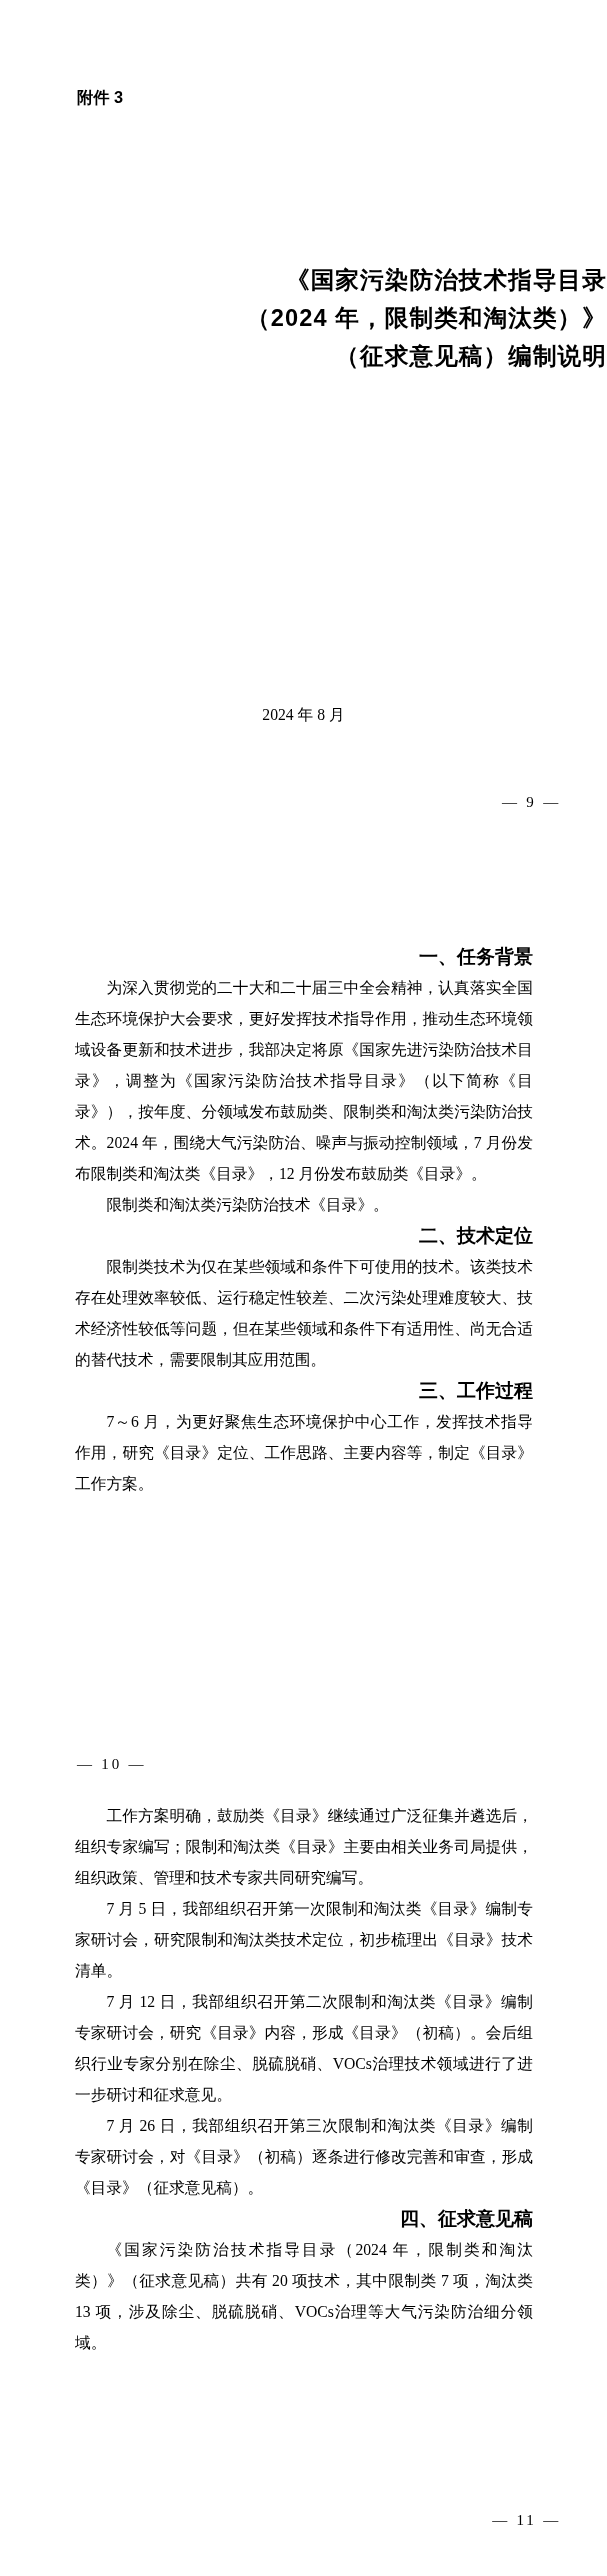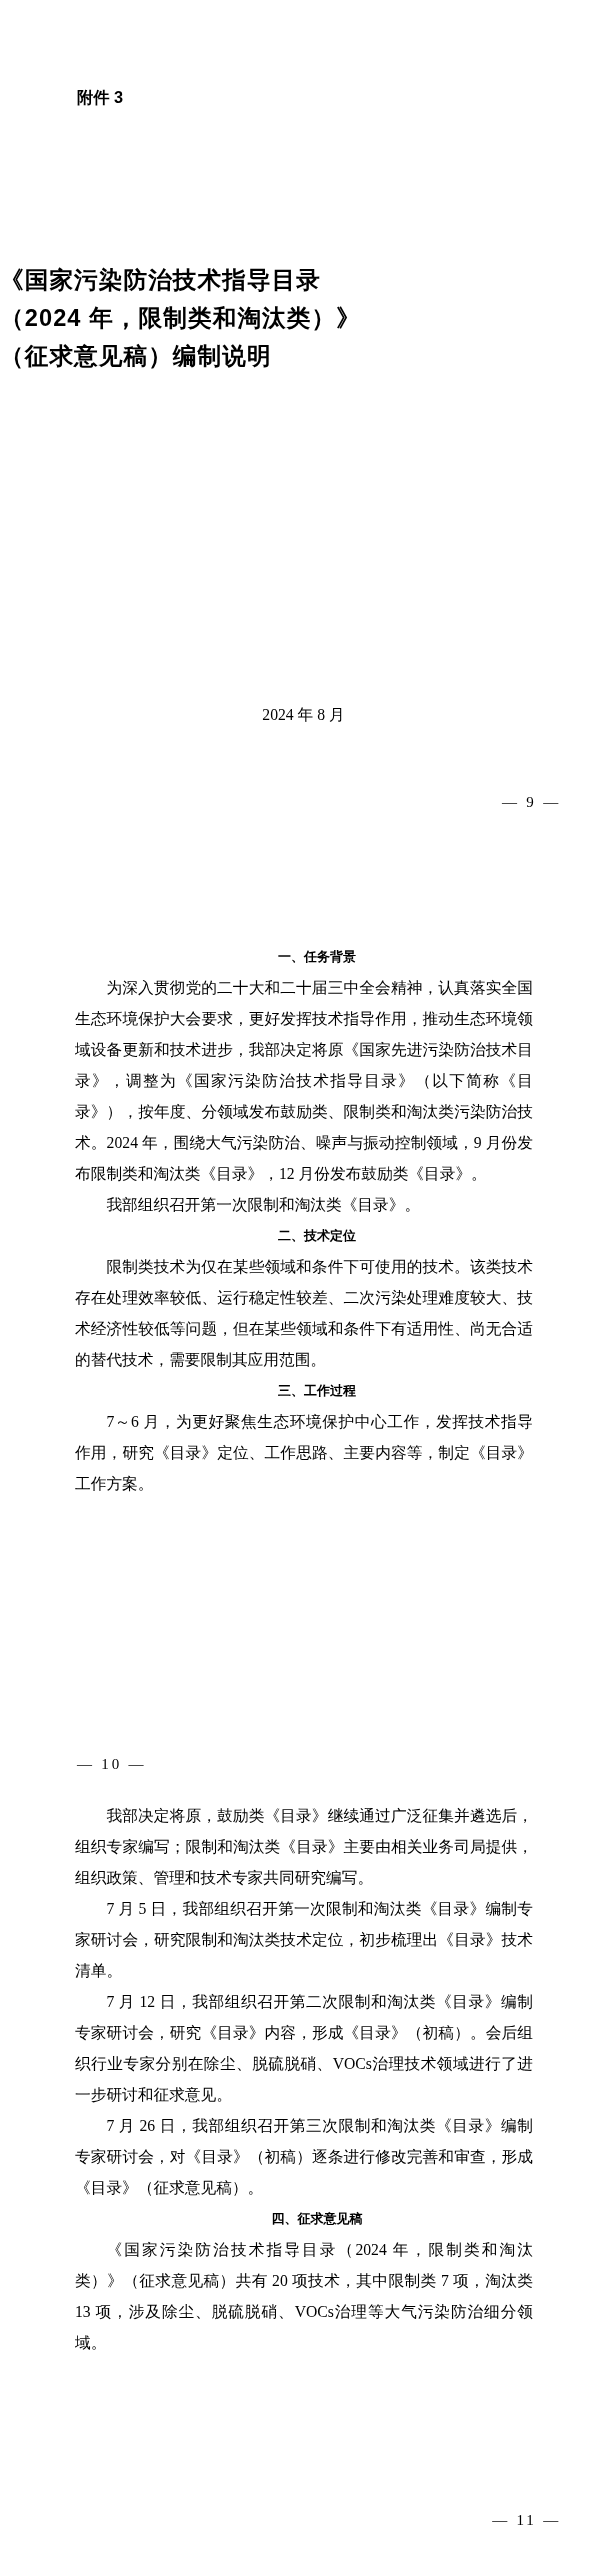--- a/index.html
+++ b/index.html
@@ -25,21 +25,21 @@
     font-weight: bold;
     font-size: 16.3px;
     line-height: 19px;
     white-space: nowrap;
   }
   .title {
     position: absolute;
     left: 0;
     top: 261px;
     width: 607px;
-    text-align: left;
+    text-align: right;
     font-family: "Liberation Sans", sans-serif;
     font-weight: bold;
     font-size: 23.6px;
     line-height: 38px;
     letter-spacing: 1.1px;
   }
   .date {
     position: absolute;
     left: 0;
     top: 705px;
@@ -65,24 +65,24 @@
     font-size: 15.7px;
     line-height: 31px;
     text-align: justify;
   }
   .page2 { top: 941px; }
   .page3 { top: 1800px; }
   .sec {
     margin: 0;
     font-family: "Liberation Sans", sans-serif;
     font-weight: bold;
-    font-size: 13px;
+    font-size: 19px;
     line-height: 31px;
     text-indent: 2em;
-    text-align: center;
+    text-align: right;
     white-space: nowrap;
   }
   .para {
     margin: 0;
     text-indent: 2em;
   }
 </style>
 </head>
 <body>
 
@@ -95,32 +95,32 @@
     <div>（2024 年，限制类和淘汰类）》</div>
     <div>（征求意见稿）编制说明</div>
   </div>
 
   <div class="date">2024 年 8 月</div>
 
   <div class="pagenum pn-9">— 9 —</div>
 
   <div class="body-block page2">
     <div class="sec">一、任务背景</div>
-    <p class="para">为深入贯彻党的二十大和二十届三中全会精神，认真落实全国生态环境保护大会要求，更好发挥技术指导作用，推动生态环境领域设备更新和技术进步，我部决定将原《国家先进污染防治技术目录》，调整为《国家污染防治技术指导目录》（以下简称《目录》），按年度、分领域发布鼓励类、限制类和淘汰类污染防治技术。2024 年，围绕大气污染防治、噪声与振动控制领域，9 月份发布限制类和淘汰类《目录》，12 月份发布鼓励类《目录》。</p>
-    <p class="para">我部组织召开第一次限制和淘汰类《目录》。</p>
+    <p class="para">为深入贯彻党的二十大和二十届三中全会精神，认真落实全国生态环境保护大会要求，更好发挥技术指导作用，推动生态环境领域设备更新和技术进步，我部决定将原《国家先进污染防治技术目录》，调整为《国家污染防治技术指导目录》（以下简称《目录》），按年度、分领域发布鼓励类、限制类和淘汰类污染防治技术。2024 年，围绕大气污染防治、噪声与振动控制领域，7 月份发布限制类和淘汰类《目录》，12 月份发布鼓励类《目录》。</p>
+    <p class="para">限制类和淘汰类污染防治技术《目录》。</p>
     <div class="sec">二、技术定位</div>
     <p class="para">限制类技术为仅在某些领域和条件下可使用的技术。该类技术存在处理效率较低、运行稳定性较差、二次污染处理难度较大、技术经济性较低等问题，但在某些领域和条件下有适用性、尚无合适的替代技术，需要限制其应用范围。</p>
     <div class="sec">三、工作过程</div>
     <p class="para">7～6 月，为更好聚焦生态环境保护中心工作，发挥技术指导作用，研究《目录》定位、工作思路、主要内容等，制定《目录》工作方案。</p>
   </div>
 
   <div class="pagenum pn-10">— 10 —</div>
 
   <div class="body-block page3">
-    <p class="para">我部决定将原，鼓励类《目录》继续通过广泛征集并遴选后，组织专家编写；限制和淘汰类《目录》主要由相关业务司局提供，组织政策、管理和技术专家共同研究编写。</p>
+    <p class="para">工作方案明确，鼓励类《目录》继续通过广泛征集并遴选后，组织专家编写；限制和淘汰类《目录》主要由相关业务司局提供，组织政策、管理和技术专家共同研究编写。</p>
     <p class="para">7 月 5 日，我部组织召开第一次限制和淘汰类《目录》编制专家研讨会，研究限制和淘汰类技术定位，初步梳理出《目录》技术清单。</p>
     <p class="para">7 月 12 日，我部组织召开第二次限制和淘汰类《目录》编制专家研讨会，研究《目录》内容，形成《目录》（初稿）。会后组织行业专家分别在除尘、脱硫脱硝、VOCs治理技术领域进行了进一步研讨和征求意见。</p>
     <p class="para">7 月 26 日，我部组织召开第三次限制和淘汰类《目录》编制专家研讨会，对《目录》（初稿）逐条进行修改完善和审查，形成《目录》（征求意见稿）。</p>
     <div class="sec">四、征求意见稿</div>
     <p class="para">《国家污染防治技术指导目录（2024 年，限制类和淘汰类）》（征求意见稿）共有 20 项技术，其中限制类 7 项，淘汰类 13 项，涉及除尘、脱硫脱硝、VOCs治理等大气污染防治细分领域。</p>
   </div>
 
   <div class="pagenum pn-11">— 11 —</div>
 
 </div>

